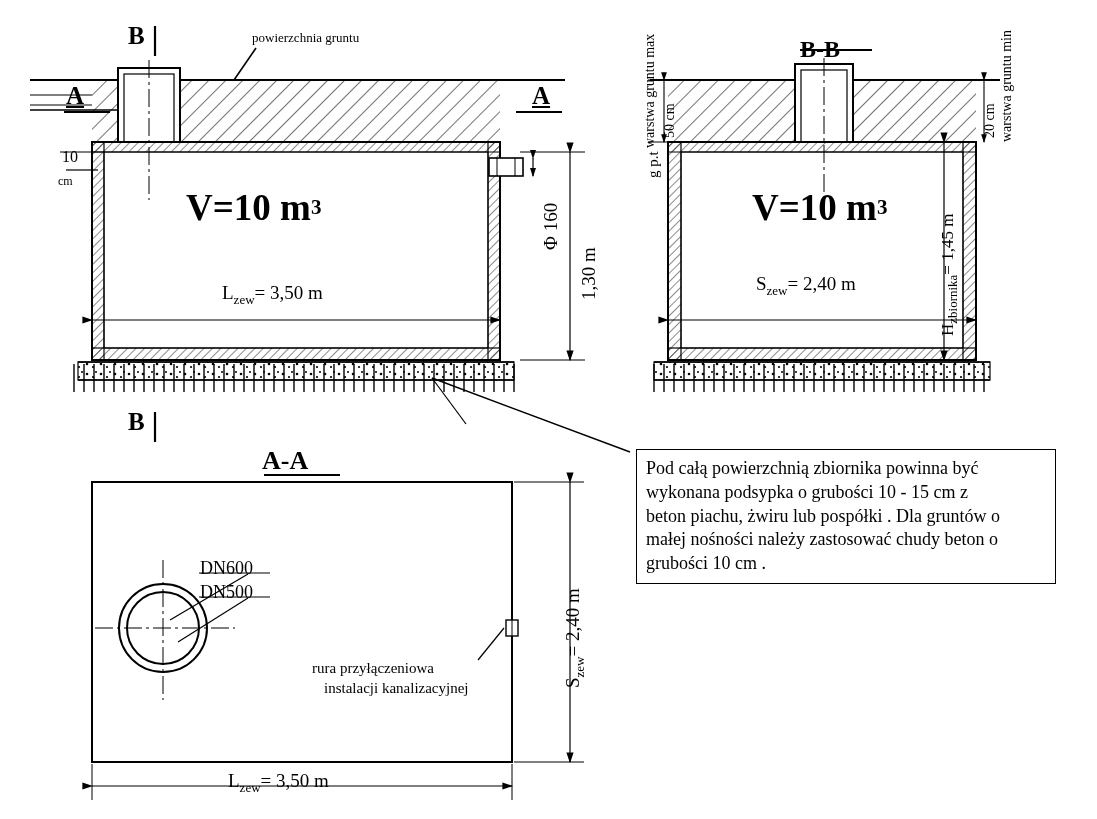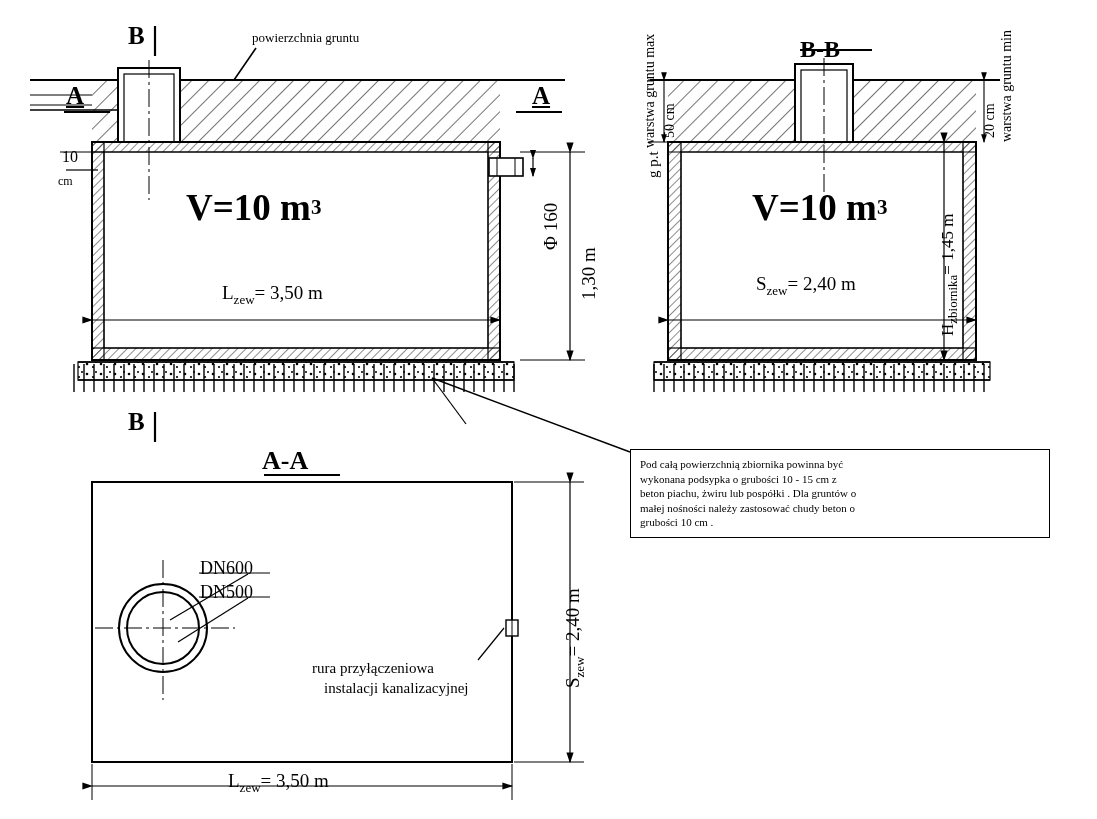--- a/index.html
+++ b/index.html
@@ -5,21 +5,21 @@
   html,body{margin:0;padding:0;background:#fff;}
   body{width:1097px;height:819px;position:relative;font-family:"Liberation Serif",serif;color:#000;overflow:hidden;}
   .stage{position:absolute;left:0;top:0;width:1097px;height:819px;}
   .lbl{position:absolute;white-space:nowrap;font-family:"Liberation Serif",serif;}
   .vlbl{position:absolute;white-space:nowrap;transform-origin:0 0;font-family:"Liberation Serif",serif;}
   .u{text-decoration:underline;}
   .bold{font-weight:bold;}
   .big{font-size:37px;font-weight:bold;font-family:"Liberation Serif",serif;}
   .sup{font-size:21px;vertical-align:super;}
   .sub{font-size:13px;vertical-align:sub;}
-  .note{position:absolute;border:1px solid #000;background:#fff;padding:7px 9px;font-size:11px;line-height:1.32;}
+  .note{position:absolute;border:1px solid #000;background:#fff;padding:7px 9px;font-size:18px;line-height:1.32;margin-left:6px;}
   svg{position:absolute;left:0;top:0;}
 </style>
 </head>
 <body>
 
 <div class="stage">
 
 <svg width="1097" height="819">
   <defs>
     <pattern id="hatchR" width="12" height="12" patternUnits="userSpaceOnUse" patternTransform="rotate(45)">

